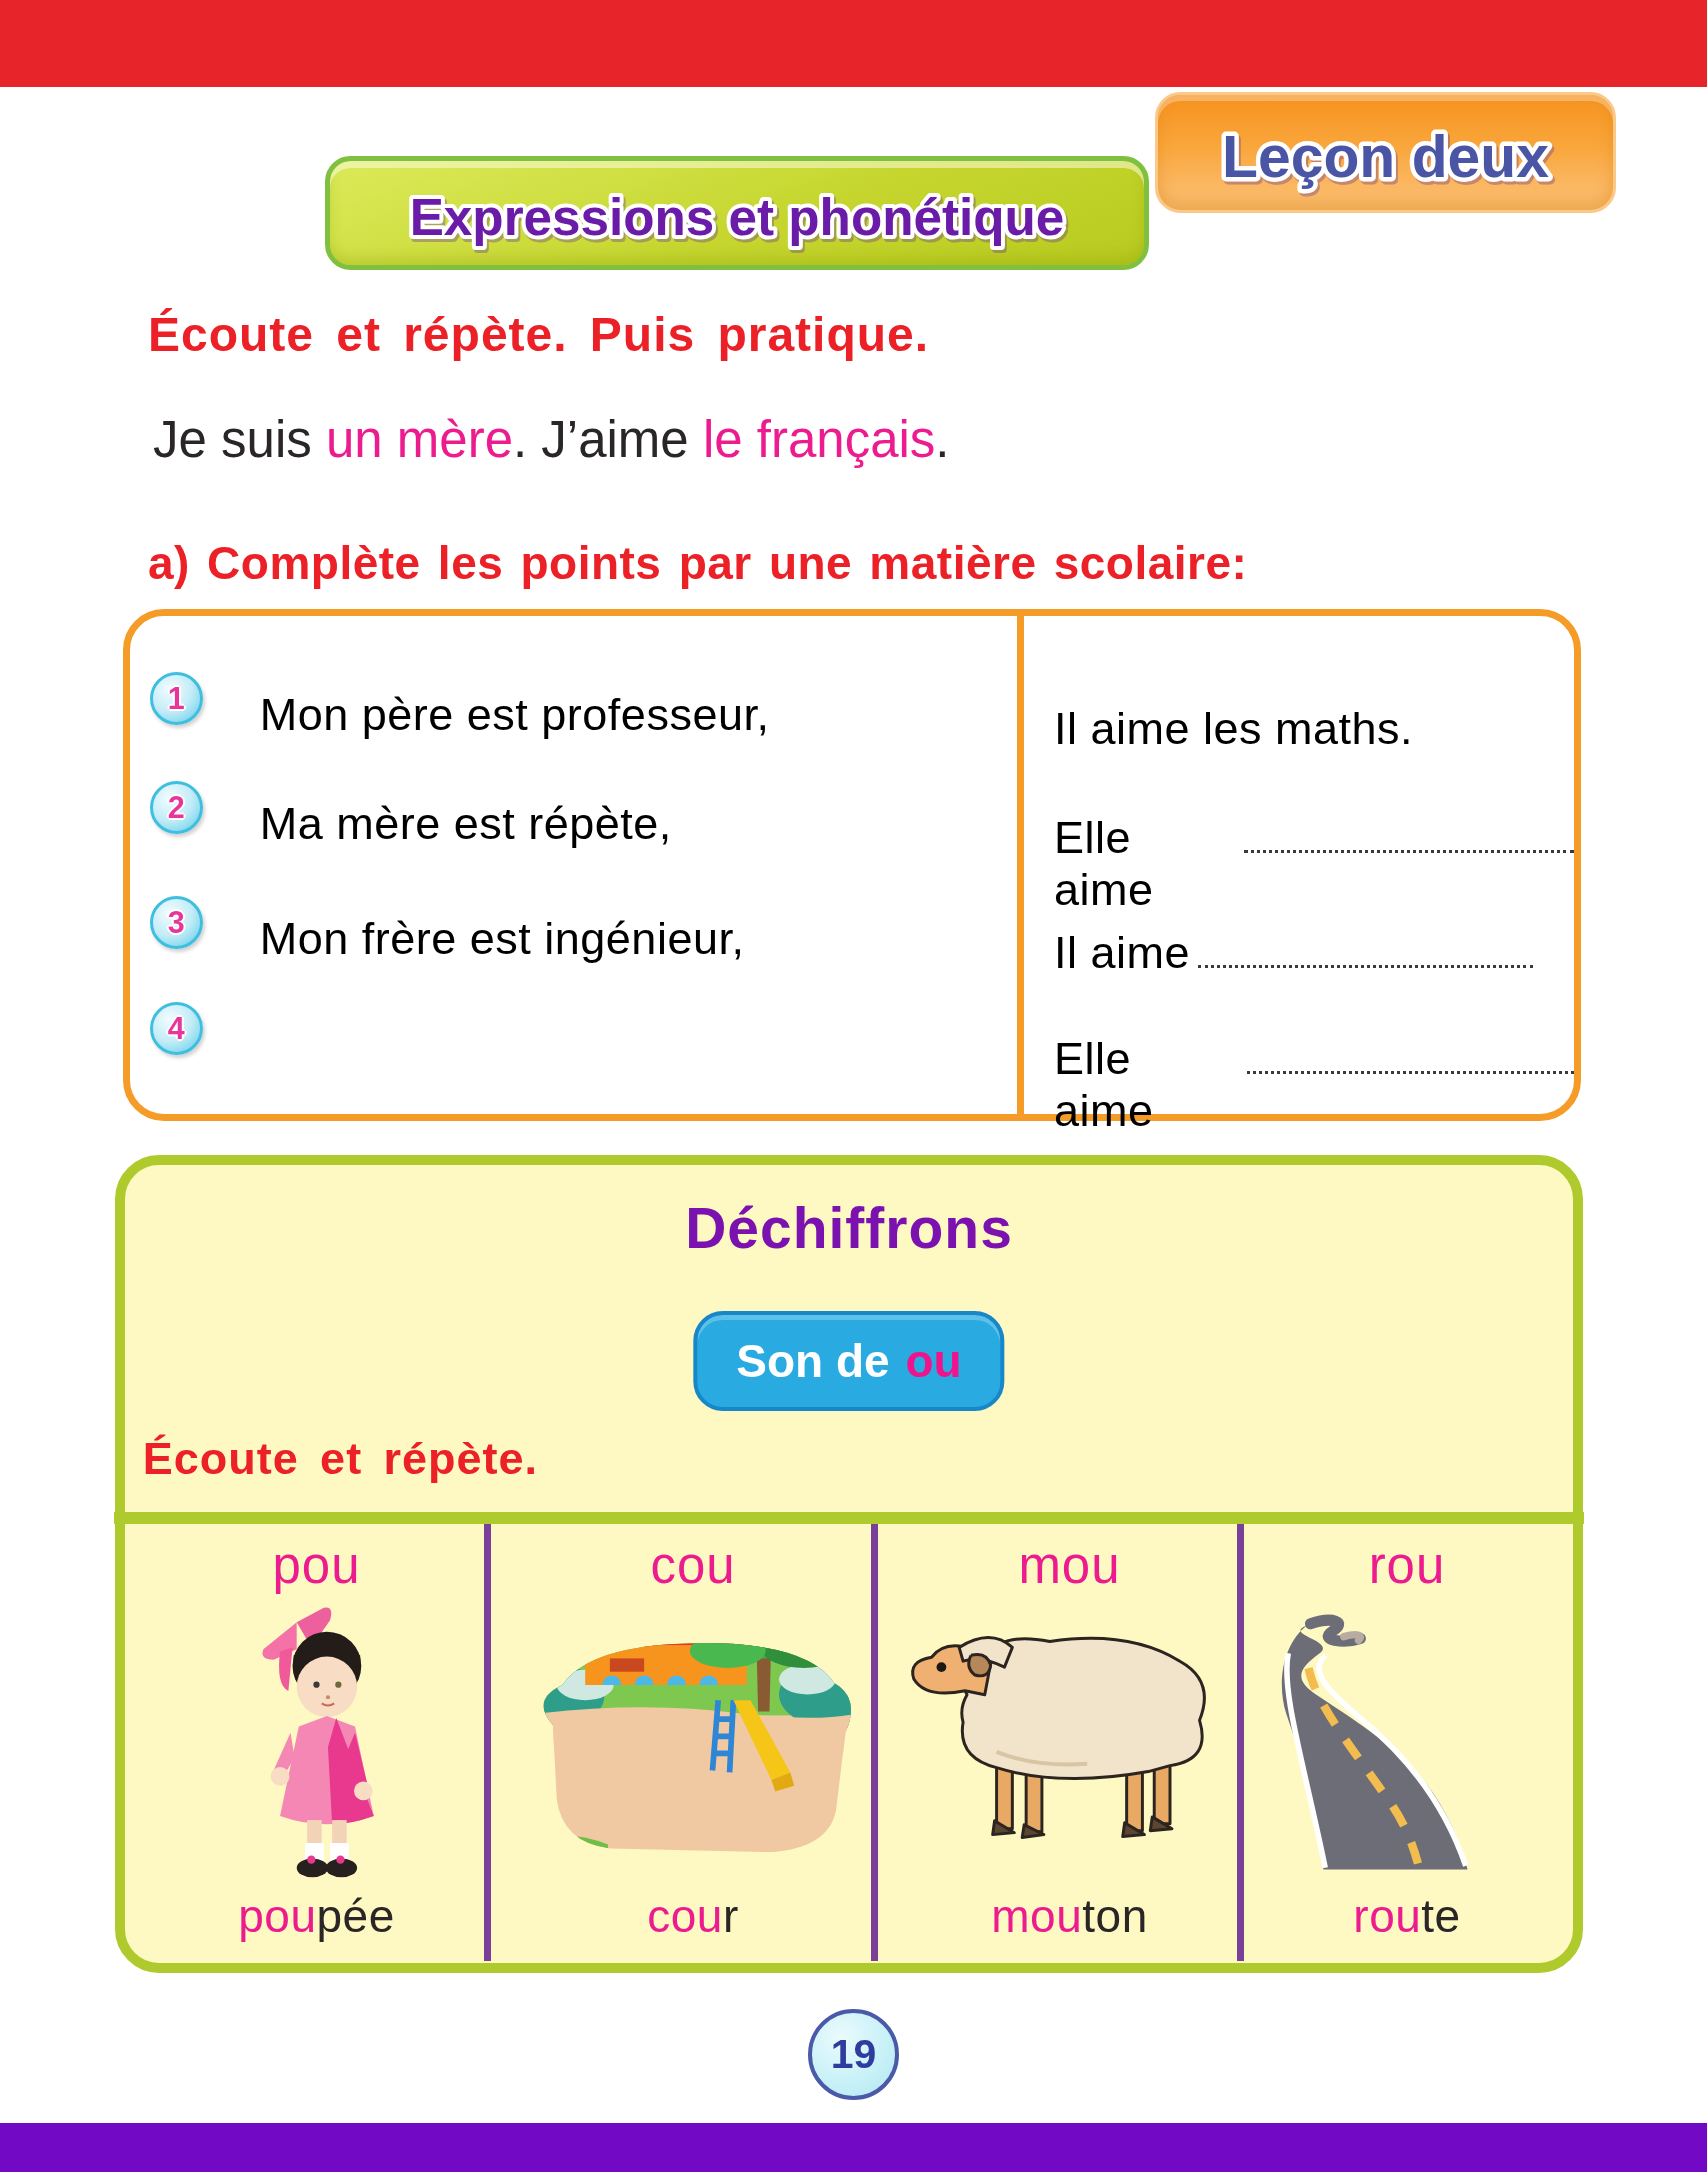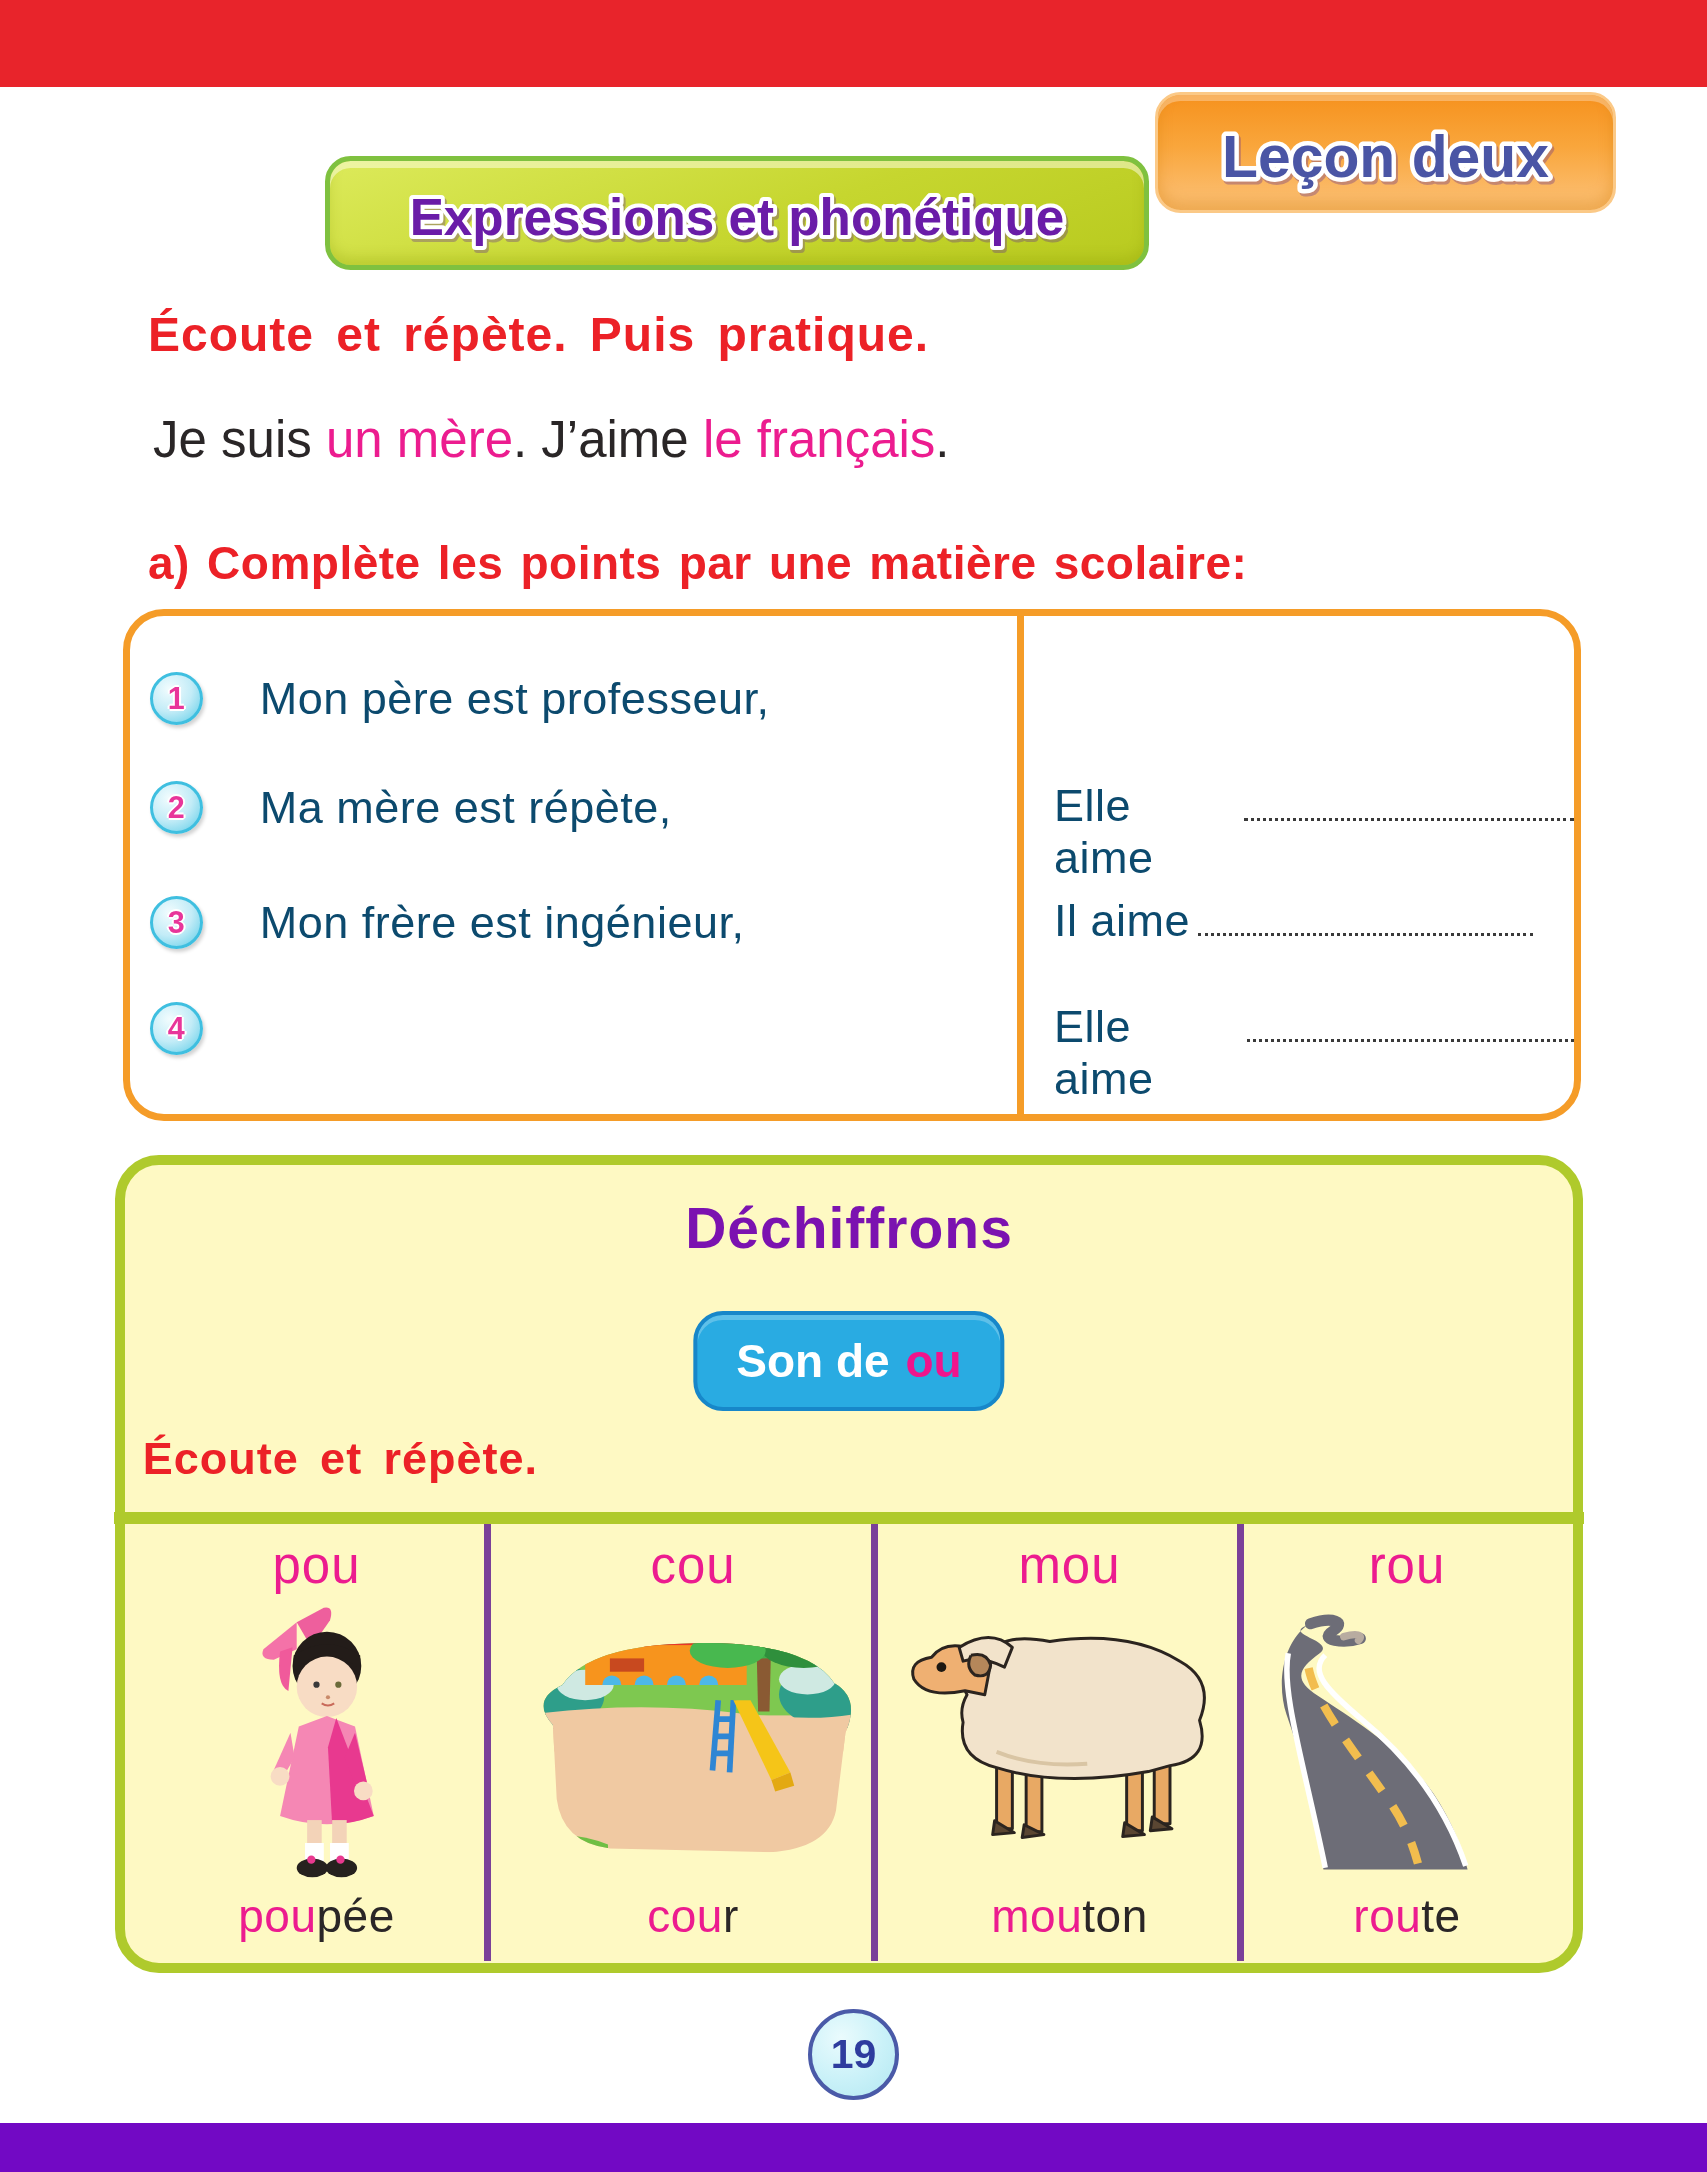--- a/index.html
+++ b/index.html
@@ -40,21 +40,21 @@
   }
 
   
   .exercise-box{
     position:absolute;left:123px;top:609px;width:1458px;height:512px;
     border:7.9px solid #f59c28;border-radius:41px;box-sizing:border-box;background:#fff;
   }
   .v-divider{position:absolute;left:887px;top:0;bottom:0;width:6.9px;background:#f59c28;}
   .ex-row{position:absolute;left:19.7px;height:55px;display:flex;align-items:center;}
   .ex-right{position:absolute;left:924px;height:55px;display:flex;align-items:baseline;}
-  .ex-left-text,.ex-right-text{font-size:45px;color:#0c4a6e;letter-spacing:0.5px;}
+  .ex-left-text,.ex-right-text{font-size:45px;color:#000000;letter-spacing:0.5px;margin-top:32px;}
   .num-badge{
     width:47px;height:47px;border-radius:50%;flex:0 0 47px;margin-right:57px;
     background:radial-gradient(circle at 35% 30%,#f2fcfe 0%,#c3ecf7 50%,#8fdcef 75%,#4cc3e3 100%);
     border:3px solid #3fbfe0;display:flex;align-items:center;justify-content:center;
     box-shadow:2px 3px 3.9px rgba(0,0,0,.18);
   }
   .num-badge span{
     font-size:30.5px;font-weight:bold;color:#e8359a;
     text-shadow:-2px 0 #fff,2px 0 #fff,0 -2px #fff,0 2px #fff,-1px -1px #fff,1px 1px #fff;
   }
@@ -152,20 +152,23 @@
           <span>3</span>
         </span>
       <span class="ex-left-text">Mon frère est ingénieur,</span>
     </div>
     <div class="ex-row" style="top:385px">
       <span class="num-badge">
           <span>4</span>
         </span>
     </div>
 
+    <div class="ex-right" style="top:55px">
+      <span class="ex-right-text">Il aime les maths.</span>
+    </div>
     <div class="ex-right" style="top:164px">
       <span class="ex-right-text">Elle aime</span>
       <span class="dots"></span>
     </div>
     <div class="ex-right" style="top:279px">
       <span class="ex-right-text">Il aime</span>
       <span class="dots short"></span>
     </div>
     <div class="ex-right" style="top:385px">
       <span class="ex-right-text">Elle aime</span>

